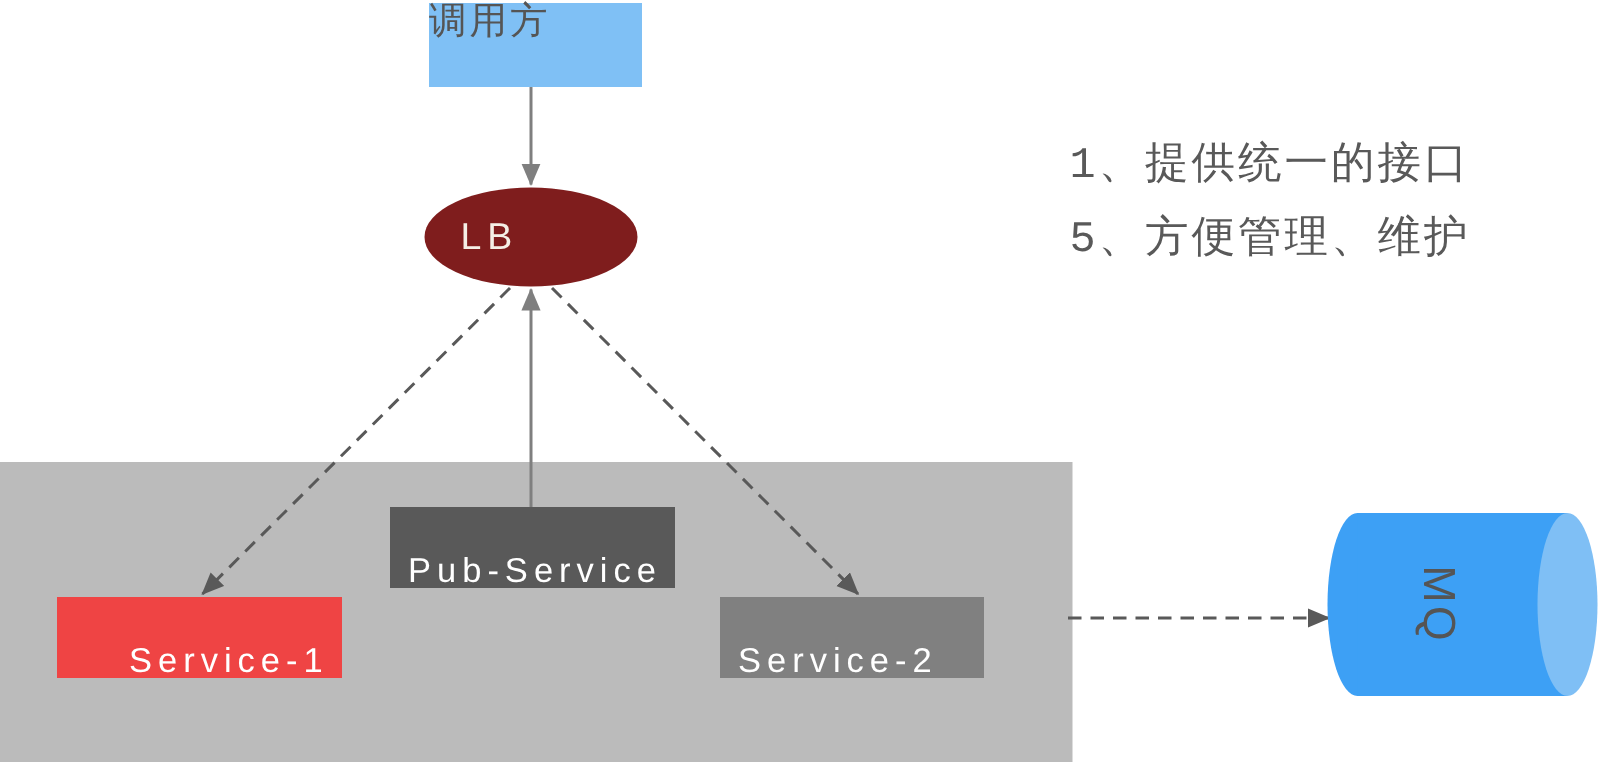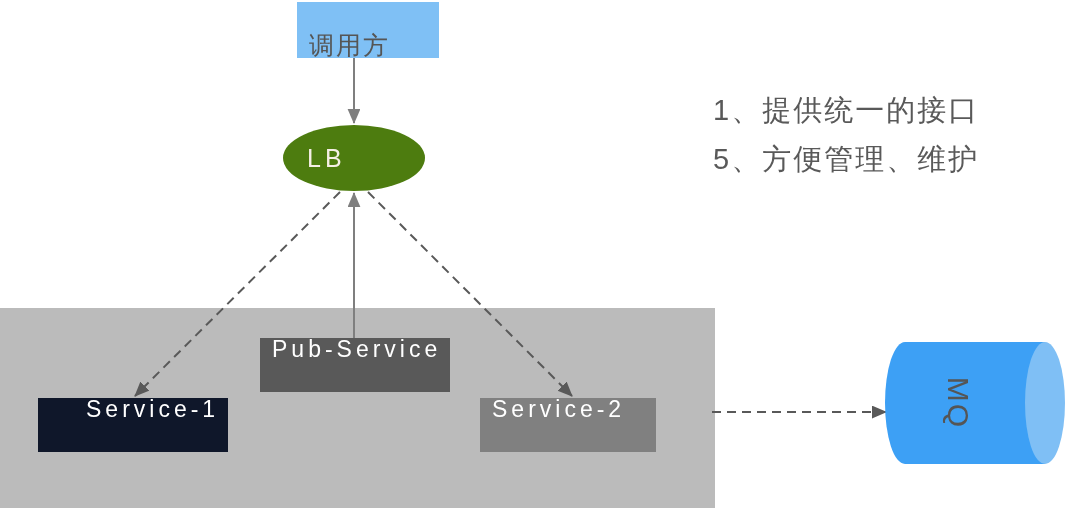--- a/index.html
+++ b/index.html
@@ -35,65 +35,64 @@
     left: 0;
     top: 0;
     width: 1080px;
     height: 508px;
     pointer-events: none;
   }
 
   
   .caller-box {
     position: absolute;
-    left: 297px;
+    left: 286px;
     top: 2px;
     width: 142px;
     height: 56px;
     background: #7fc0f5;
     display: flex;
-    align-items: flex-end;
+    align-items: flex-start;
     box-sizing: border-box;
-    padding-left: 12px;
   }
   .caller-box .label {
     font-size: 25px;
     color: #555555;
     letter-spacing: 2px;
     line-height: 1;
     white-space: nowrap;
   }
 
   
   .lb-ellipse {
     position: absolute;
     left: 283px;
     top: 125px;
     width: 142px;
     height: 66px;
-    background: #4d7c0f;
+    background: #7f1d1d;
     border-radius: 50% / 50%;
     display: flex;
     align-items: center;
     box-sizing: border-box;
     padding-left: 24px;
   }
   .lb-ellipse .label {
     font-size: 25px;
     color: #f5efe6;
     letter-spacing: 4px;
     line-height: 1;
     white-space: nowrap;
   }
 
   
   .svc-box {
     position: absolute;
     display: flex;
-    align-items: flex-start;
+    align-items: flex-end;
     box-sizing: border-box;
     padding-left: 12px;
   }
   .svc-box .label {
     font-size: 23px;
     color: #ffffff;
     letter-spacing: 4px;
     line-height: 1;
     white-space: nowrap;
   }
@@ -102,21 +101,21 @@
     top: 338px;
     width: 190px;
     height: 54px;
     background: #595959;
   }
   .svc-1 {
     left: 38px;
     top: 398px;
     width: 190px;
     height: 54px;
-    background: #0f172a;
+    background: #ef4444;
     padding-left: 48px;
   }
   .svc-2 {
     left: 480px;
     top: 398px;
     width: 176px;
     height: 54px;
     background: #808080;
   }
 
@@ -175,20 +174,21 @@
     white-space: nowrap;
     margin-right: 34px;
   }
 
   
   .annotations {
     position: absolute;
     left: 713px;
     top: 86px;
     width: 360px;
+    font-family: Liberation Mono, monospace;
   }
   .annotations .note-line {
     font-size: 29px;
     color: #595959;
     letter-spacing: 2px;
     line-height: 49px;
     white-space: nowrap;
   }
 </style>
 </head>

